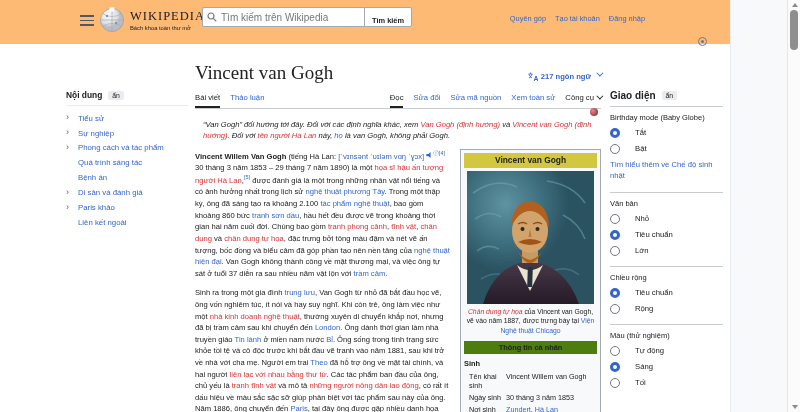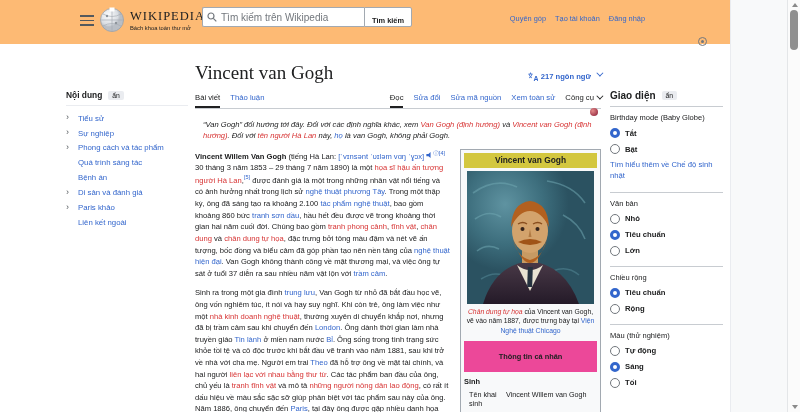--- a/index.html
+++ b/index.html
@@ -66,33 +66,33 @@
   sup.seg-sup { color:#3366cc; font-size:5.5px; cursor:pointer; }
   .seg-audio { display:inline-block; width:7px; height:6px; background:#3366cc; cursor:pointer;
     clip-path:polygon(0 30%, 30% 30%, 60% 0, 60% 100%, 30% 70%, 0 70%); }
 
   
   .infobox { float:right; width:141px; margin:0 0 6px 10px; border:1px solid #a2a9b1;
     background:#f8f9fa; font-size:7.2px; padding:3px; }
   .ib-title { background:#d3c73f; font-weight:bold; text-align:center; font-size:8.4px; padding:2.5px 0; }
   .ib-image { margin:3px auto 2px; width:127px; height:133px; cursor:pointer; }
   .ib-caption { text-align:center; font-size:6.8px; line-height:1.45; padding:1px 2px 3px; }
-  .ib-section { background:#ec4899; font-weight:bold; text-align:center; font-size:7.4px; padding:11px 0; margin:2px 0 3px; }
+  .ib-section { background:#4d7c0f; font-weight:bold; text-align:center; font-size:7.4px; padding:2px 0; margin:2px 0 3px; }
   .ib-group { font-weight:bold; font-size:7.4px; padding:2px 0; }
   .ib-row { display:flex; padding:1.5px 0; }
   .ib-key { width:42px; flex:none; padding-left:5px; }
   .ib-val { flex:1; }
 
   
   .appearance { position:absolute; left:610px; top:90px; width:113px; font-size:7.7px; }
   .ap-head { display:flex; align-items:center; gap:6px; padding-bottom:5px; }
   .ap-title { font-weight:bold; font-size:10px; }
   .ap-section { border-top:1px solid #c8ccd1; padding:6px 0 4px; }
   .ap-heading { color:#202122; font-size:7.5px; margin-bottom:6px; }
-  .radio-row { display:flex; align-items:center; gap:5px; margin-bottom:6px; cursor:pointer;font-weight:bold; }
+  .radio-row { display:flex; gap:15px; margin-bottom:6px; cursor:pointer; }
   .radio { width:10px; height:10px; border:1px solid #72777d; border-radius:50%; background:#fff; flex:none; }
   .radio.on { border:3.2px solid #36c; }
   .ap-link { color:#3366cc; line-height:1.4; margin:2px 0 6px; cursor:pointer; display:block; }
 
   
   .gray-strip { position:absolute; left:730px; top:0; width:57px; height:412px;
     background:#f8f9fa; border-left:1px solid #eaecf0; }
   .scrollbar { position:absolute; left:787px; top:0; width:13px; height:412px;
     background:#fbfbfb; border-left:1px solid #e4e6e8; }
   .sb-arrow { position:absolute; left:3.5px; width:0; height:0; border-left:3px solid transparent;

